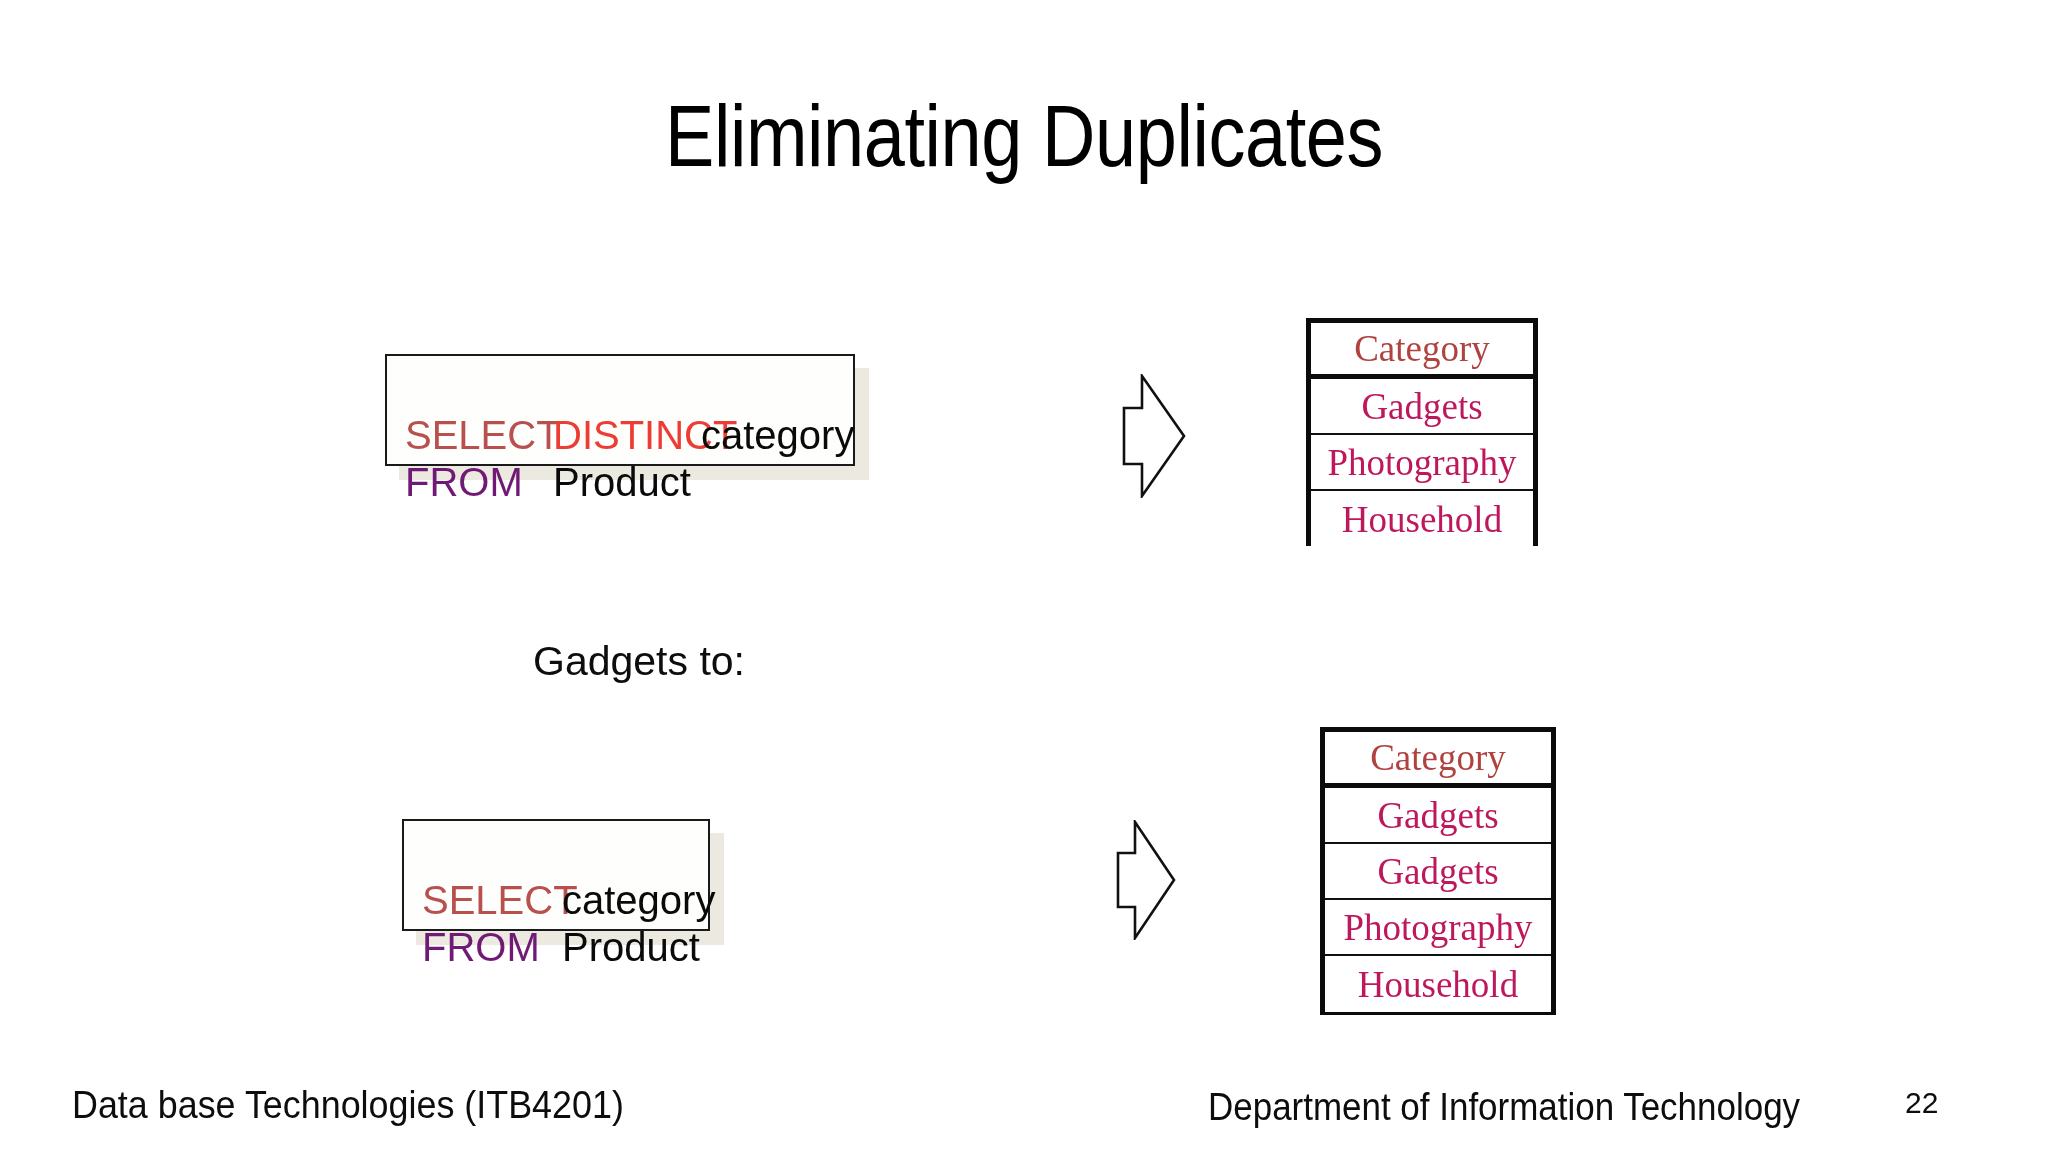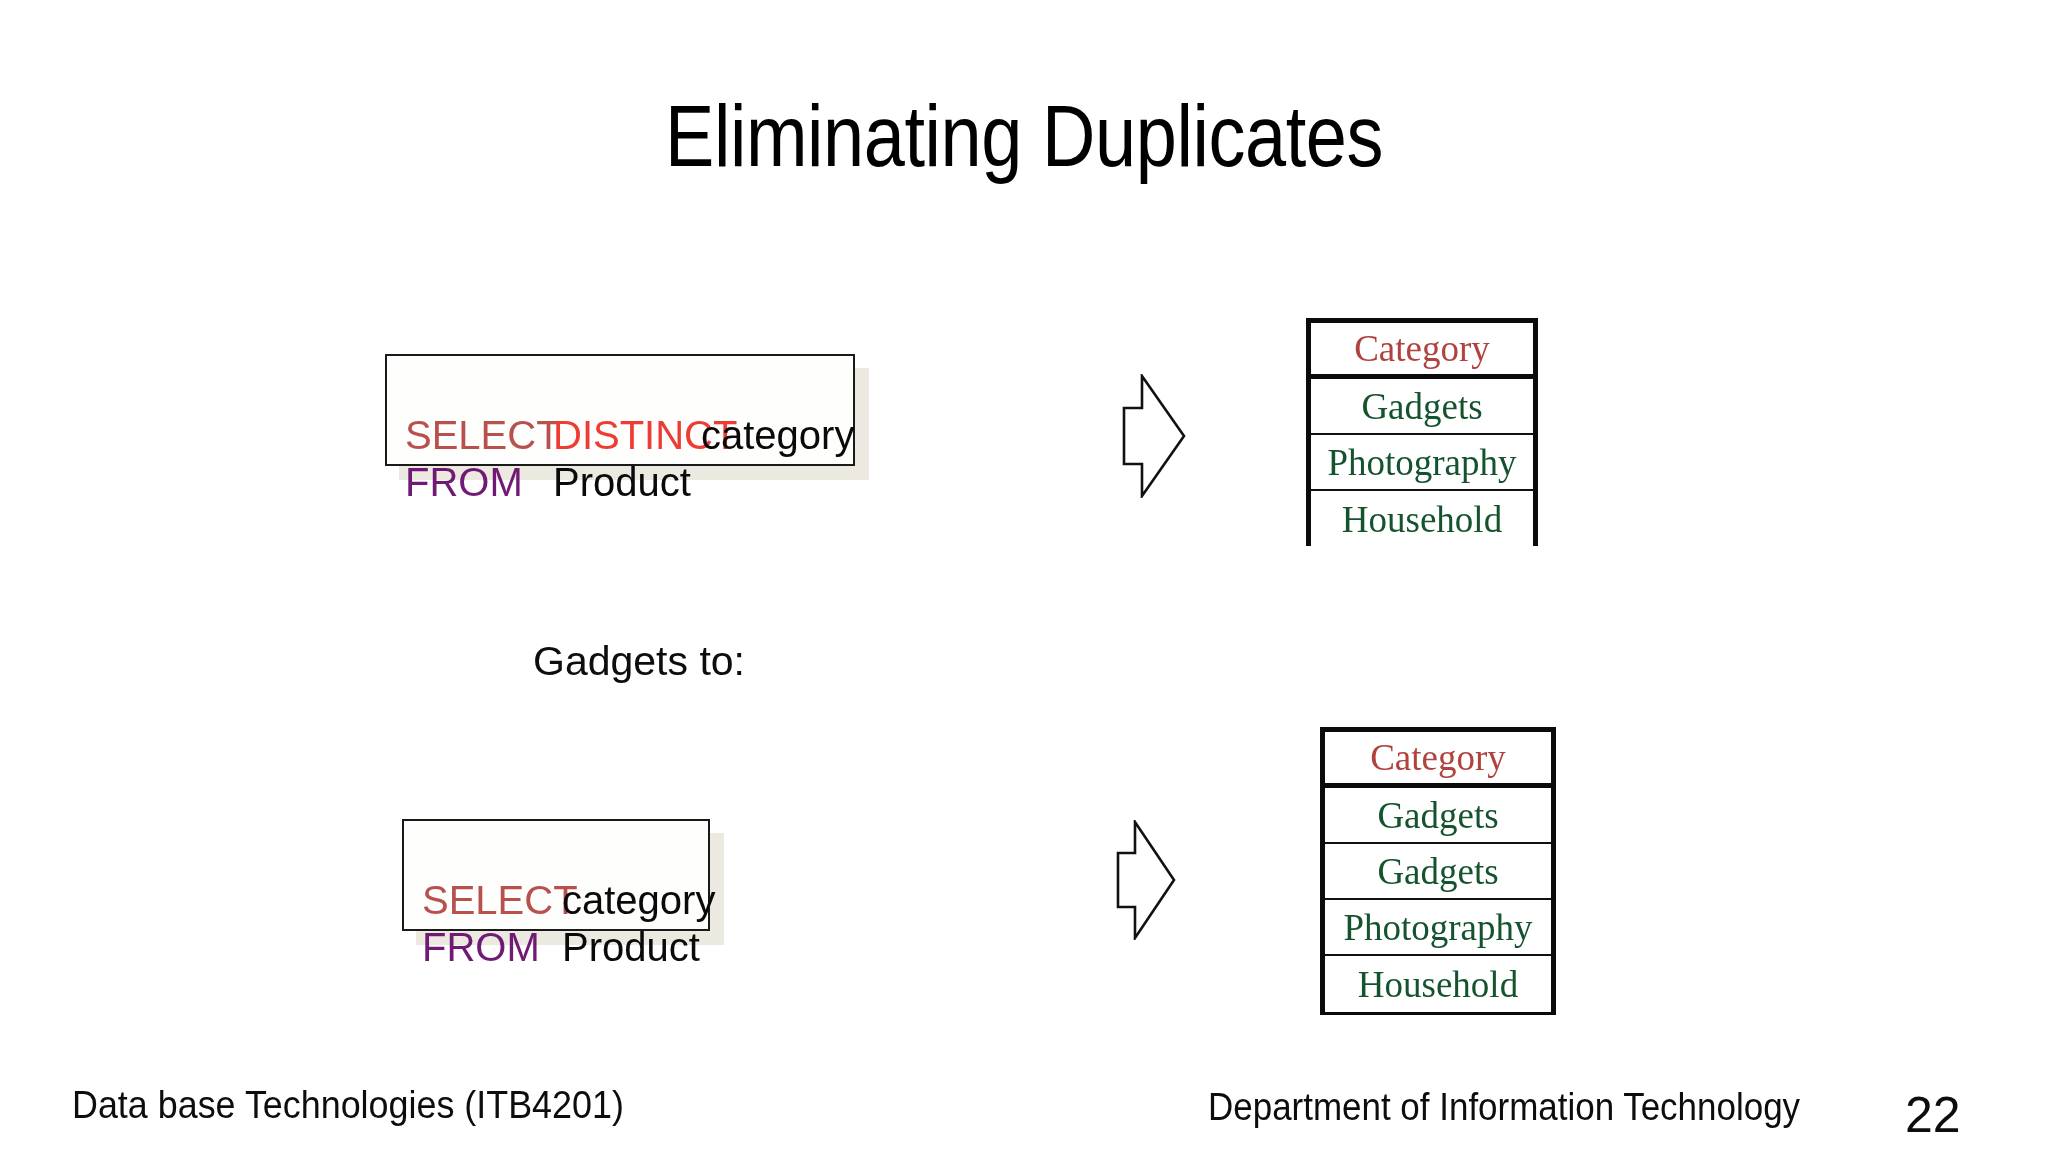--- a/index.html
+++ b/index.html
@@ -98,21 +98,21 @@
   .result-table {
     position: absolute;
     border: 5px solid #0b0b0b;
     box-sizing: border-box;
     background: #ffffff;
   }
   .result-table .trow {
     box-sizing: border-box;
     text-align: center;
     font-family: "Liberation Serif", serif;
-    color: #14532d;
+    color: #be185d;
     display: flex;
     align-items: center;
     justify-content: center;
     background: #ffffff;
   }
   .result-table .trow.header {
     color: #b0423f;
     border-bottom: 5px solid #0b0b0b;
   }
   .result-table .trow.body-row {
@@ -164,21 +164,21 @@
     color: #0d0d0d;
     white-space: nowrap;
     transform: scaleX(0.92);
     transform-origin: left top;
   }
   #footer-page {
     position: absolute;
     left: 1905px;
     top: 1086px;
     font-family: "Liberation Sans", sans-serif;
-    font-size: 50px;
+    font-size: 30px;
     color: #0d0d0d;
     white-space: nowrap;
   }
 </style>
 </head>
 <body>
 
 <div id="slide">
 
   <div id="slide-title">Eliminating Duplicates</div>

